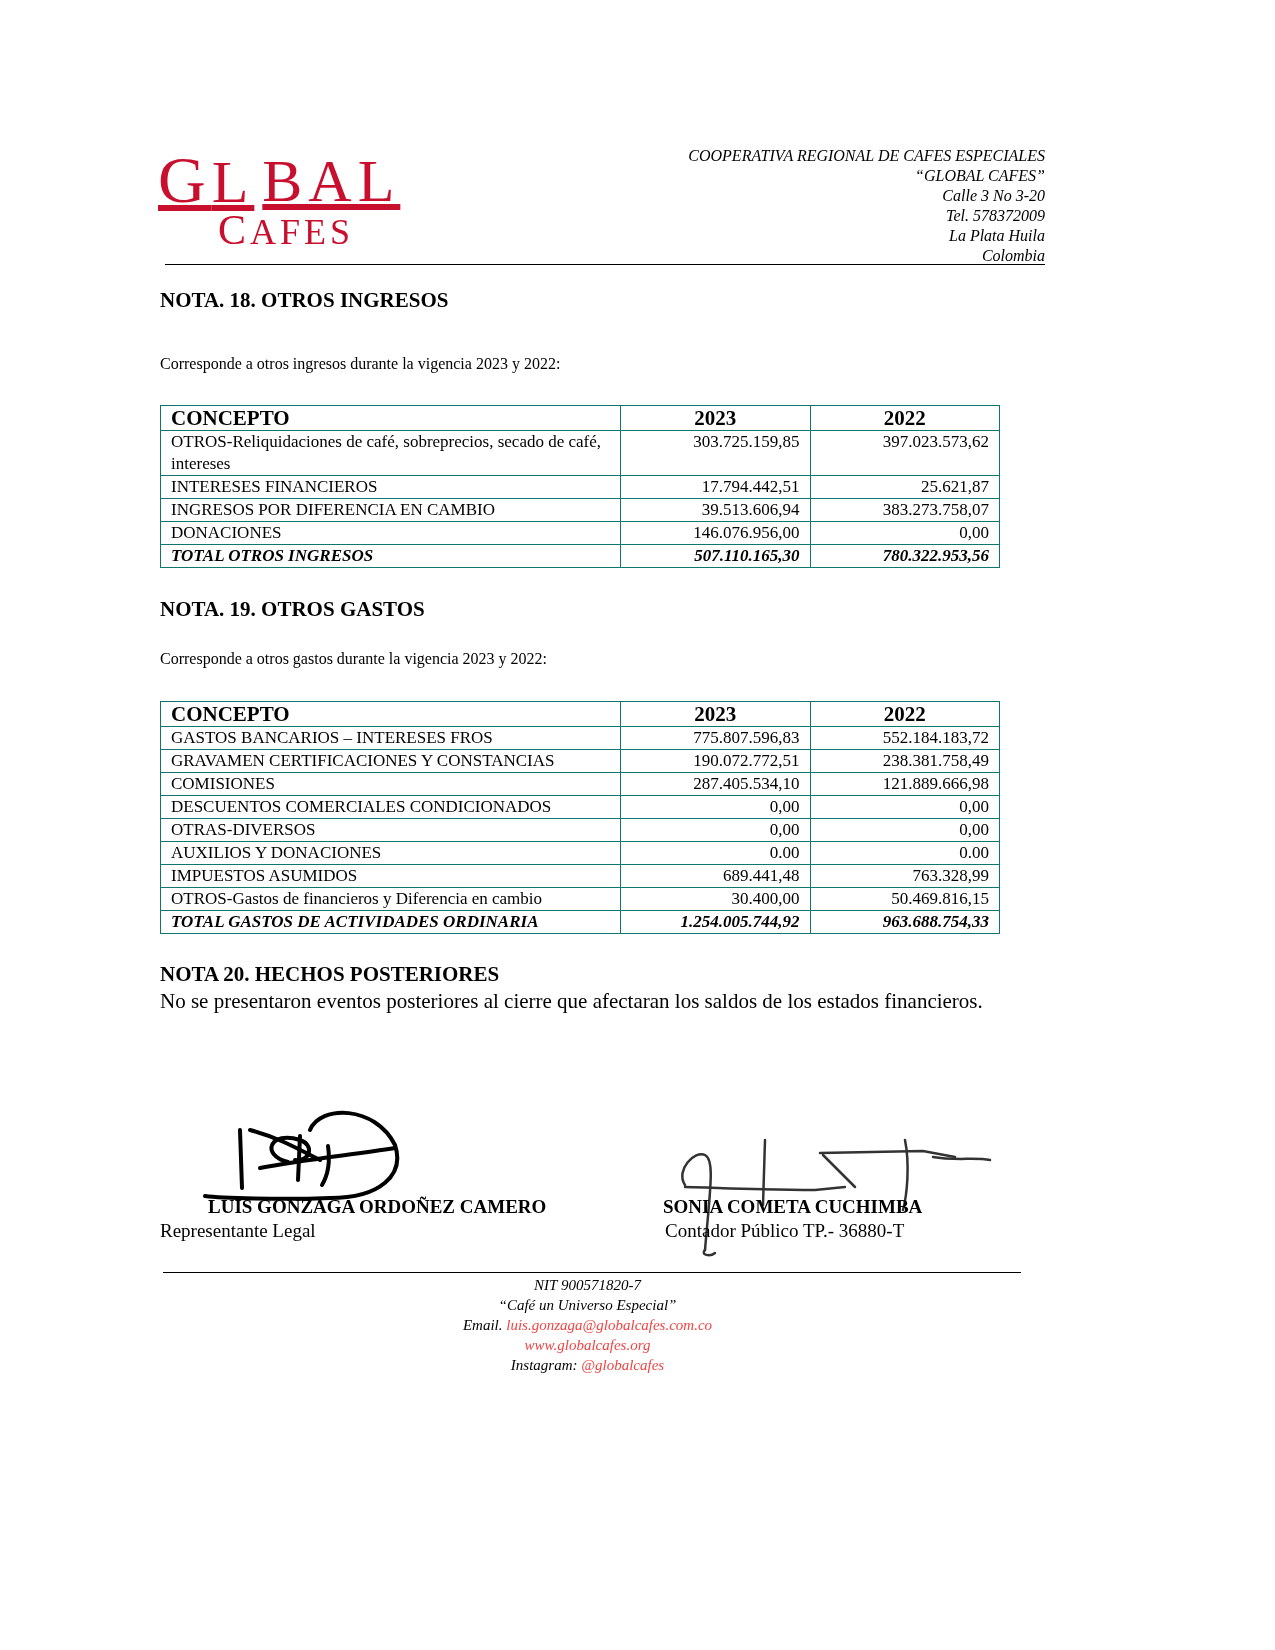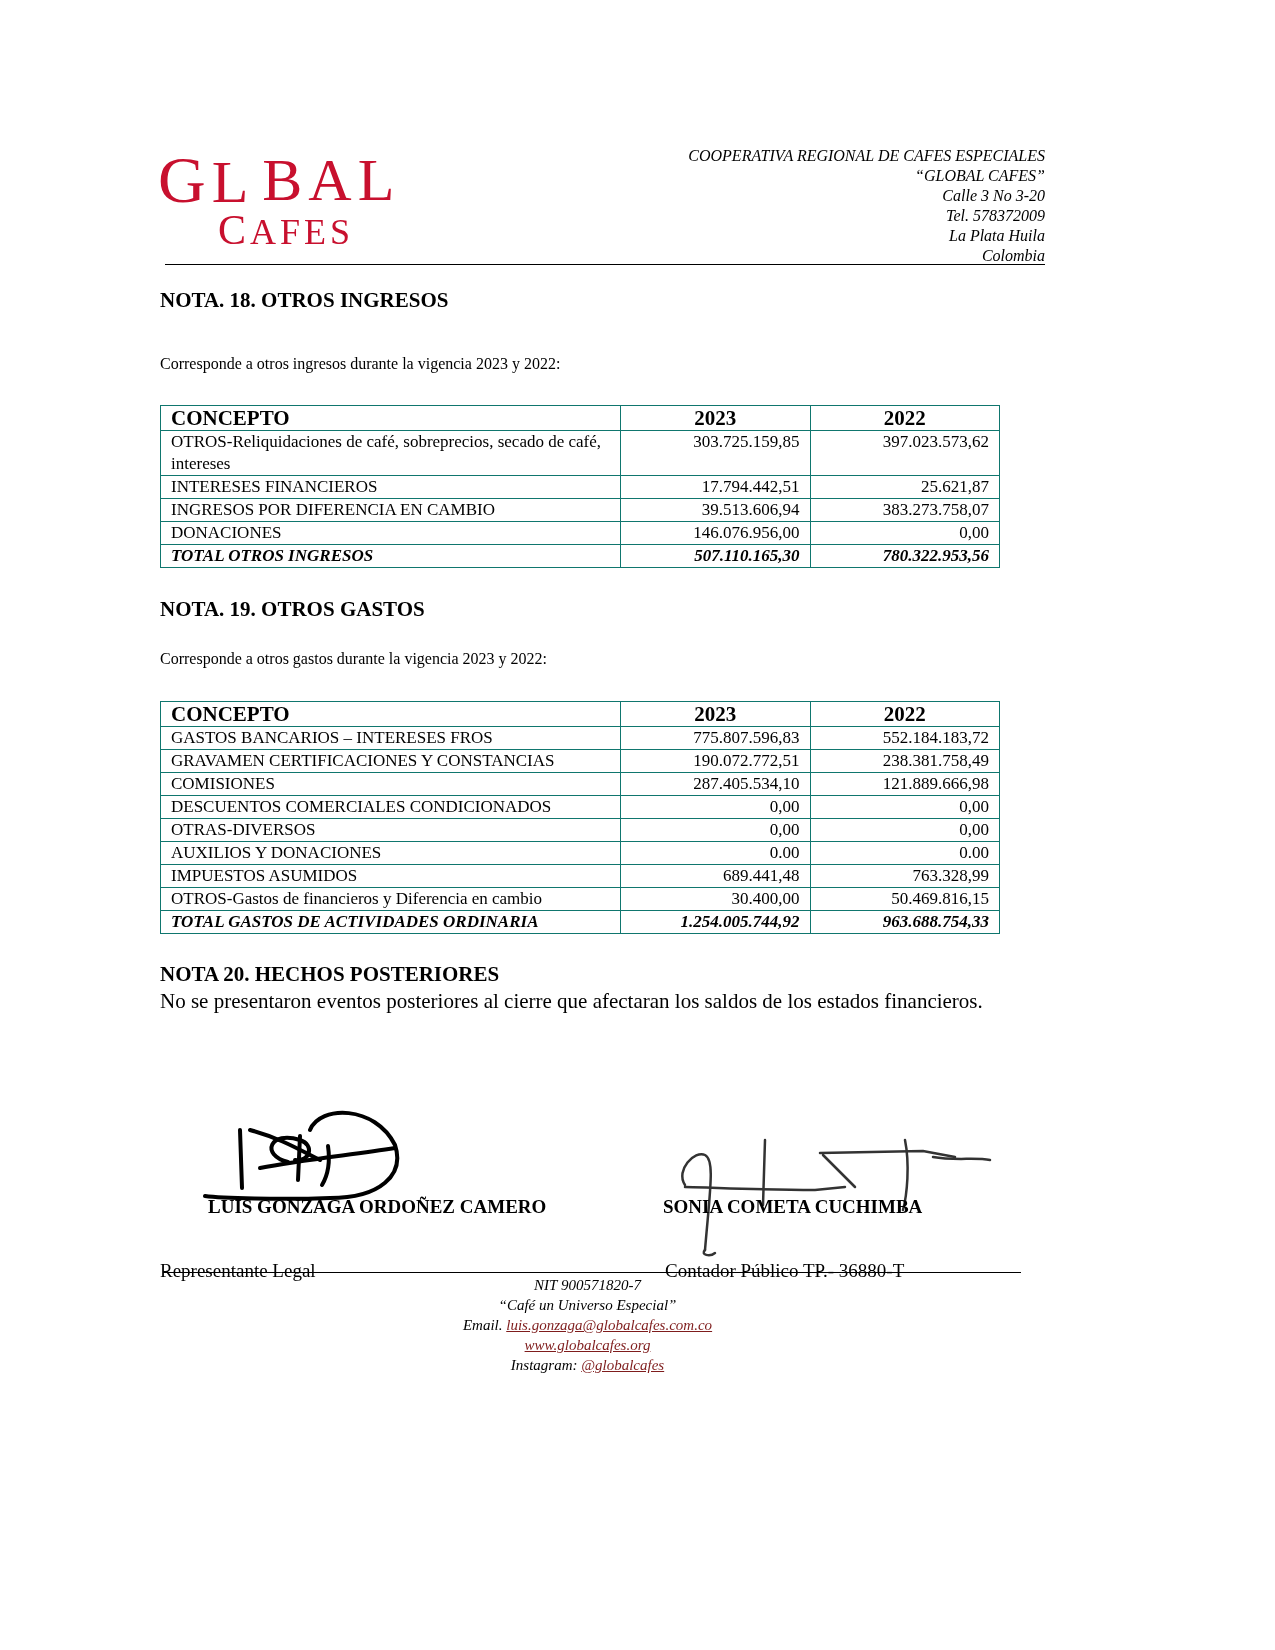--- a/index.html
+++ b/index.html
@@ -2,21 +2,21 @@
 <html><head>
 <meta charset="utf-8">
 <style>
   html, body { margin:0; padding:0; background:#ffffff; }
   body { width:1275px; height:1650px; position:relative; overflow:hidden;
          font-family:"Liberation Serif", "DejaVu Serif", serif; color:#000; }
   .abs { position:absolute; }
 
   
   .logo { left:158px; top:150px; width:240px; height:100px; color:#c8102e; }
-  .logo-global { font-size:60px; letter-spacing:6px; line-height:60px; font-family:"Liberation Serif", serif; display:flex; align-items:flex-start; }
+  .logo-global { font-size:60px; letter-spacing:6px; line-height:60px; font-family:"Liberation Serif", serif; display:flex; align-items:center;text-decoration:underline; }
   .logo-global .big { font-size:66px; }
   .logo-globe { display:inline-block; width:40px; height:40px; border-radius:50%;
        background:radial-gradient(circle at 60% 35%, #ff6f7a 0%, #e01b2c 45%, #9c0a18 100%);
        margin:0 4px; position:relative; top:4px; }
   .logo-cafes { font-size:36px; letter-spacing:4px; margin-left:60px; line-height:36px; }
   .logo-cafes .big { font-size:42px; }
 
   
   .addr { right:230px; top:146px; text-align:right; font-style:italic; font-size:16px; line-height:20px; }
   .header-rule { left:165px; top:264px; width:880px; border-top:1px solid #000; }
@@ -32,26 +32,26 @@
   table.fin td.n { text-align:right; }
   table.fin .col1 { width:438px; }
   table.fin .col2 { width:168px; }
   table.fin .col3 { width:168px; }
   table.fin tr.total td { font-weight:bold;font-style:italic; }
 
   .para20 { position:absolute; left:160px; width:866px; margin:0; font-size:21px; line-height:26px; text-align:justify; }
 
   
   .sig-name { position:absolute; font-size:19px; font-weight:bold; }
-  .sig-role { position:absolute; font-size:19px;margin-top:40px; }
+  .sig-role { position:absolute; font-size:19px; }
   .sig-svg { position:absolute; }
 
   .footer-rule { left:163px; top:1272px; width:858px; border-top:1px solid #000; }
   .footer { left:0; width:1175px; top:1275px; text-align:center; font-style:italic; font-size:15px; line-height:20px; }
-  .footer a { color:#7f1d1d; text-decoration:underline; }
+  .footer a { color:#ef4444; }
 </style>
 </head>
 <body>
 
 <div class="abs logo">
   <div class="logo-global">
     <span><span class="big">G</span>L</span>
       <span class="logo-globe"></span>
       <span>BAL</span>
   </div>

